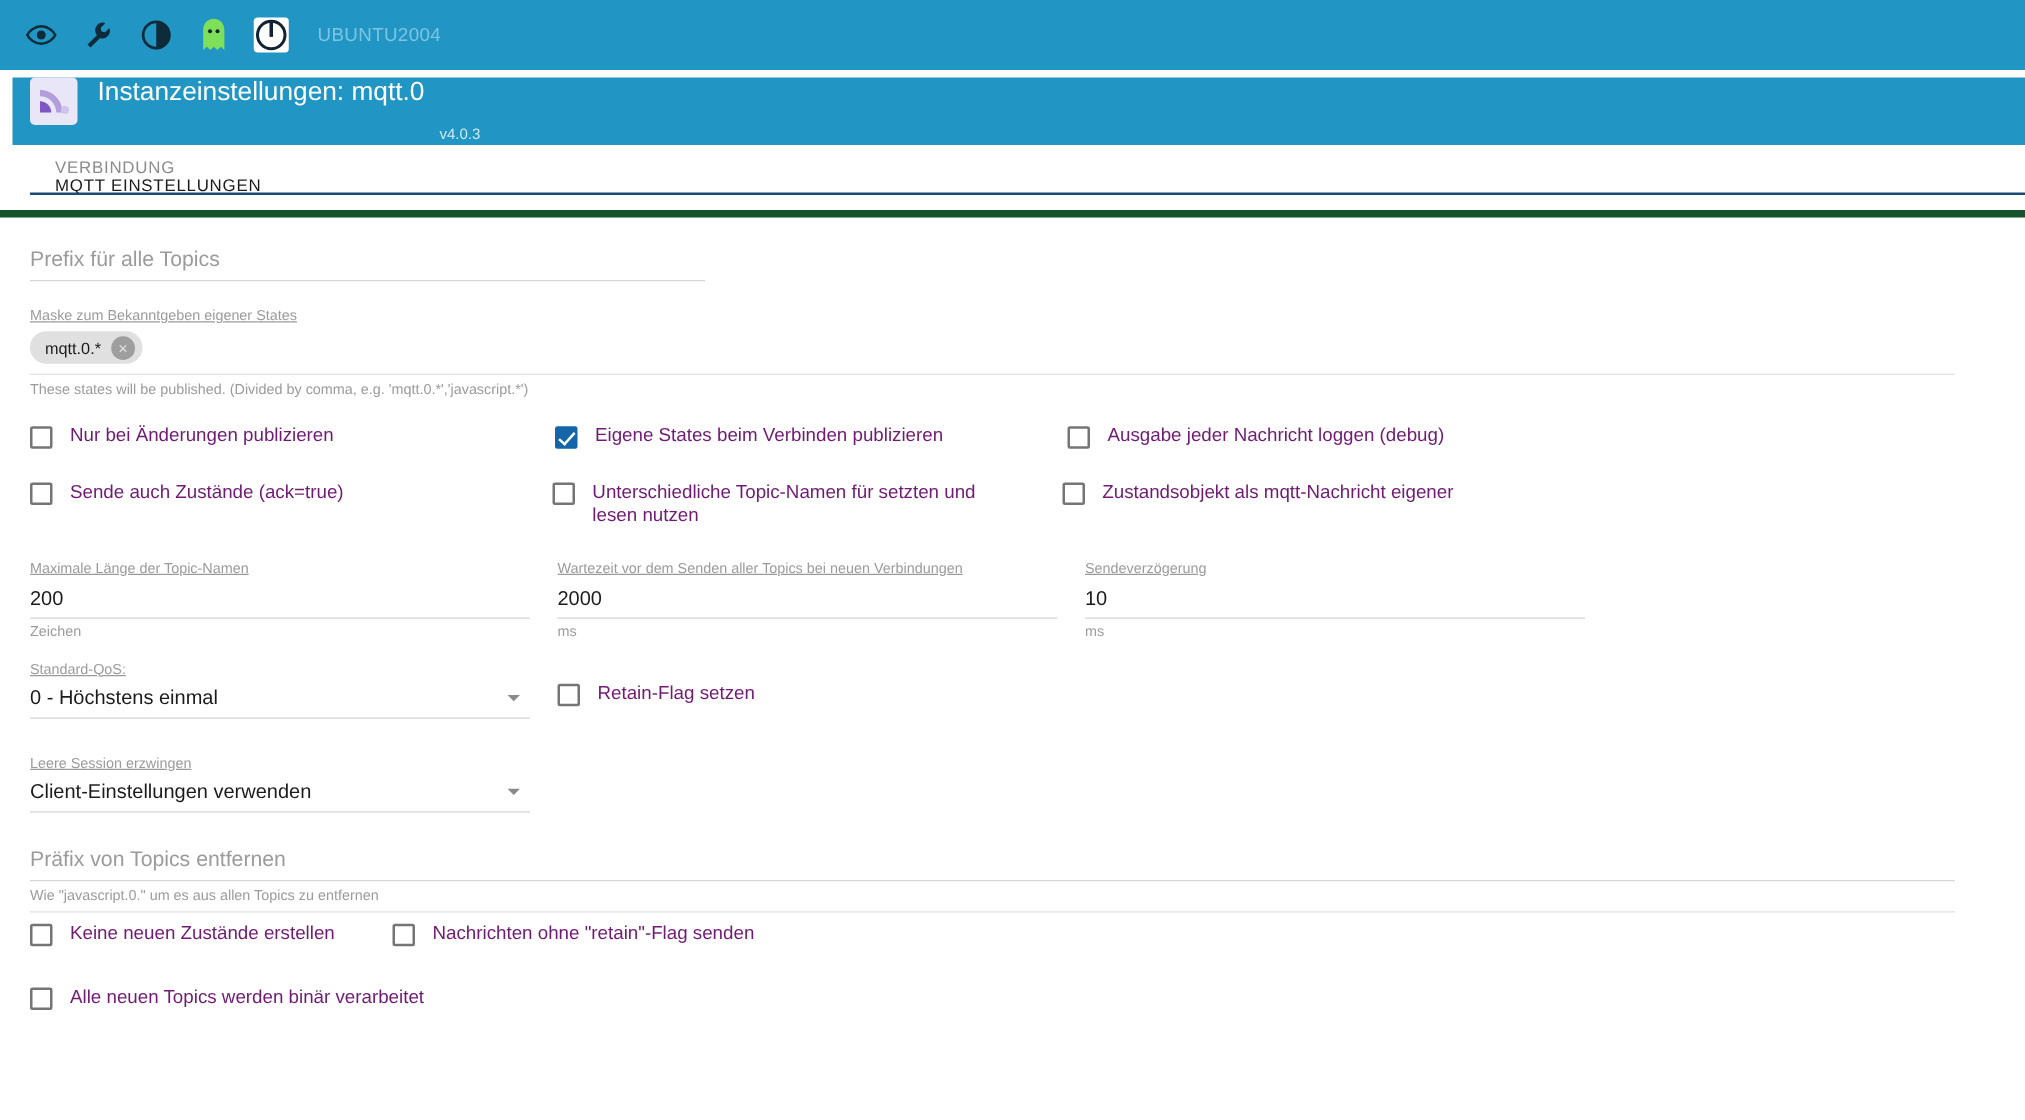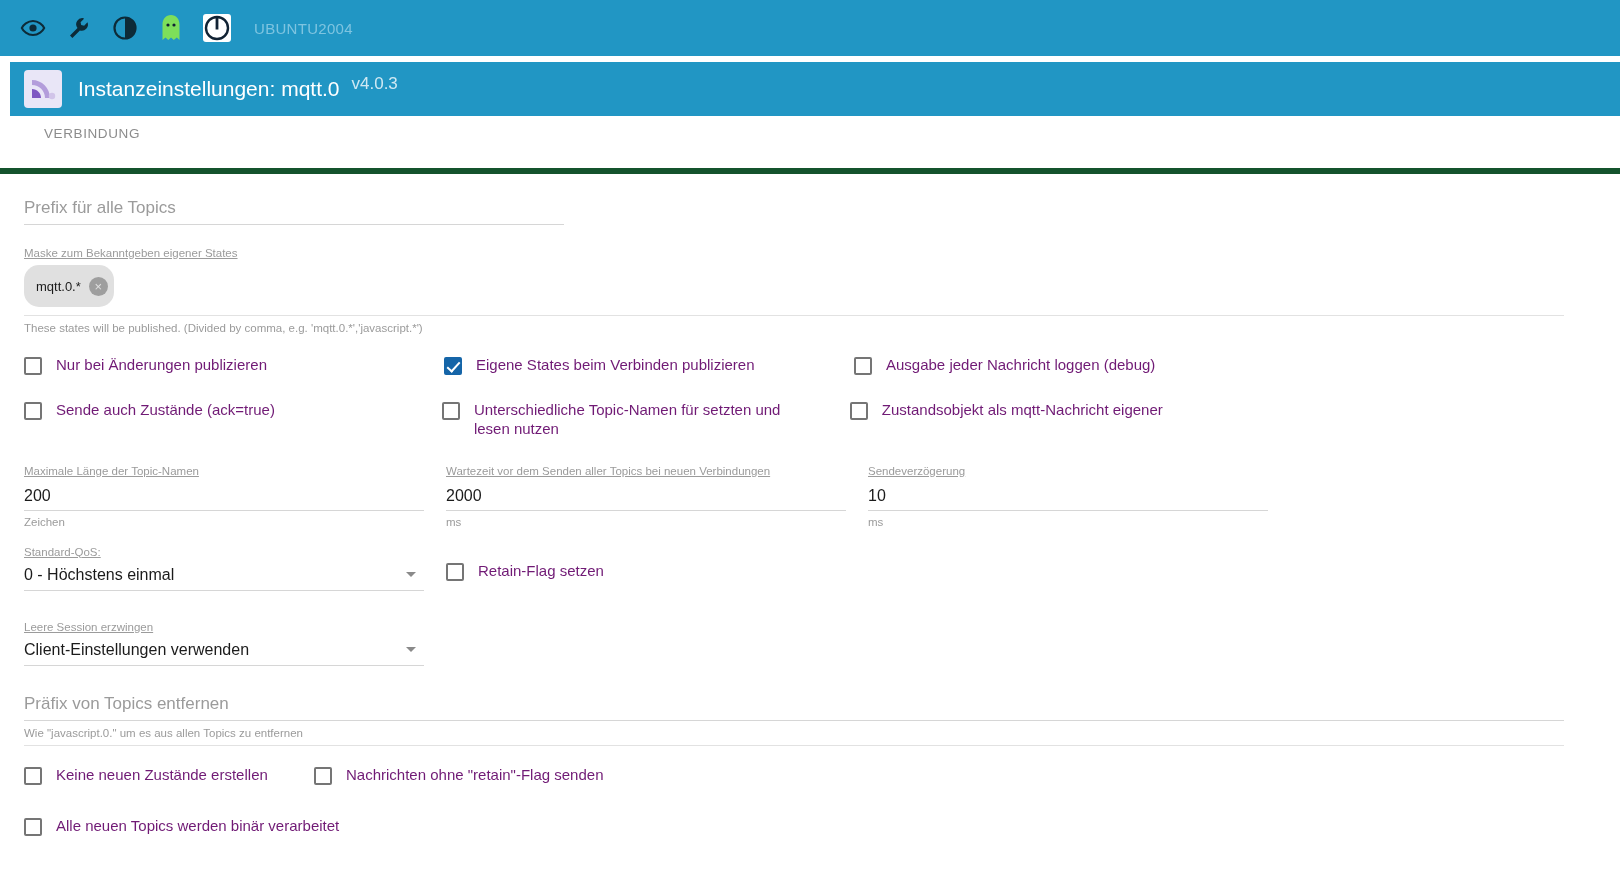--- a/index.html
+++ b/index.html
@@ -37,42 +37,42 @@
     letter-spacing: .3px;
     margin-left: 6px;
   }
 
   
   .inst-header {
     height: 54px;
     background: #2196c4;
     margin: 6px 0 0 10px;
     display: flex;
-    align-items: center;
+    align-items: flex-start;
     padding-left: 14px;
     gap: 16px;
   }
   .inst-logo {
     width: 38px; height: 38px;
     border-radius: 4px;
     background: #e9e6f7;
     display: flex; align-items: center; justify-content: center;
   }
   .inst-logo svg { display:block; }
   .inst-title {
     color: #ffffff;
     font-size: 21px;
     font-weight: 400;
   }
   .inst-version {
     color: #cfe9f3;
-    font-size: 17px;
+    font-size: 12px;
     margin-left: -4px;
     align-self: flex-end;
-    padding-bottom: 22px;
+    padding-bottom: 2px;
   }
 
   
   .tabs {
     height: 48px;
     display: flex;
     align-items: stretch;
     padding-left: 24px;
     border-bottom: 6px solid #14532d;
     margin-top: 10px;
@@ -136,21 +136,21 @@
   
   .chip-area {
     border-bottom: 1px solid #e2e2e2;
     padding-bottom: 8px;
     width: 1540px;
   }
   .chip {
     display: inline-flex;
     align-items: center;
     gap: 8px;
-    height: 42px;
+    height: 26px;
     padding: 0 6px 0 12px;
     border-radius: 15px;
     background: #e0e0e0;
     font-size: 13px;
     color: #1b1b1b;
   }
   .chip-x {
     width: 19px; height: 19px;
     border-radius: 50%;
     background: #9e9e9e;
@@ -301,20 +301,21 @@
         <path d="M4 24v-9c5 0 9 4 9 9H4z" fill="#7e57c2"></path>
         <circle cx="24" cy="22" r="3.2" fill="#d1c4e9"></circle>
       </svg>
     </div>
     <div class="inst-title">Instanzeinstellungen: mqtt.0</div>
     <div class="inst-version">v4.0.3</div>
   </div>
 
   <div class="tabs">
     <div class="tab">VERBINDUNG</div>
+    <div class="tab active">MQTT EINSTELLUNGEN</div>
   </div>
 
   <div class="content">
 
     <div class="field row-prefix">
       <input class="underline-input" type="text" placeholder="Prefix für alle Topics" style="">
     </div>
 
     <div>
       <div class="small-label">Maske zum Bekanntgeben eigener States</div>
@@ -411,21 +412,21 @@
         <span class="caret"></span>
       </div>
     </div>
 
     <div class="mt-26" style="width:1540px;">
       <input class="underline-input" type="text" style="font-size: 17px;" placeholder="Präfix von Topics entfernen">
       <div class="helper">Wie "javascript.0." um es aus allen Topics zu entfernen</div>
     </div>
     <div class="hr-soft" style="margin-top:6px;"></div>
 
-    <div class="cb-grid" style="margin-top:20px;">
+    <div class="cb-grid" style="margin-top:8px;">
       <div style="width:290px;">
         <div class="cb">
           <span class="box"></span>
           <span class="cb-label">Keine neuen Zustände erstellen</span>
         </div>
       </div>
       <div style="width:420px;">
         <div class="cb">
           <span class="box"></span>
           <span class="cb-label">Nachrichten ohne "retain"-Flag senden</span>

